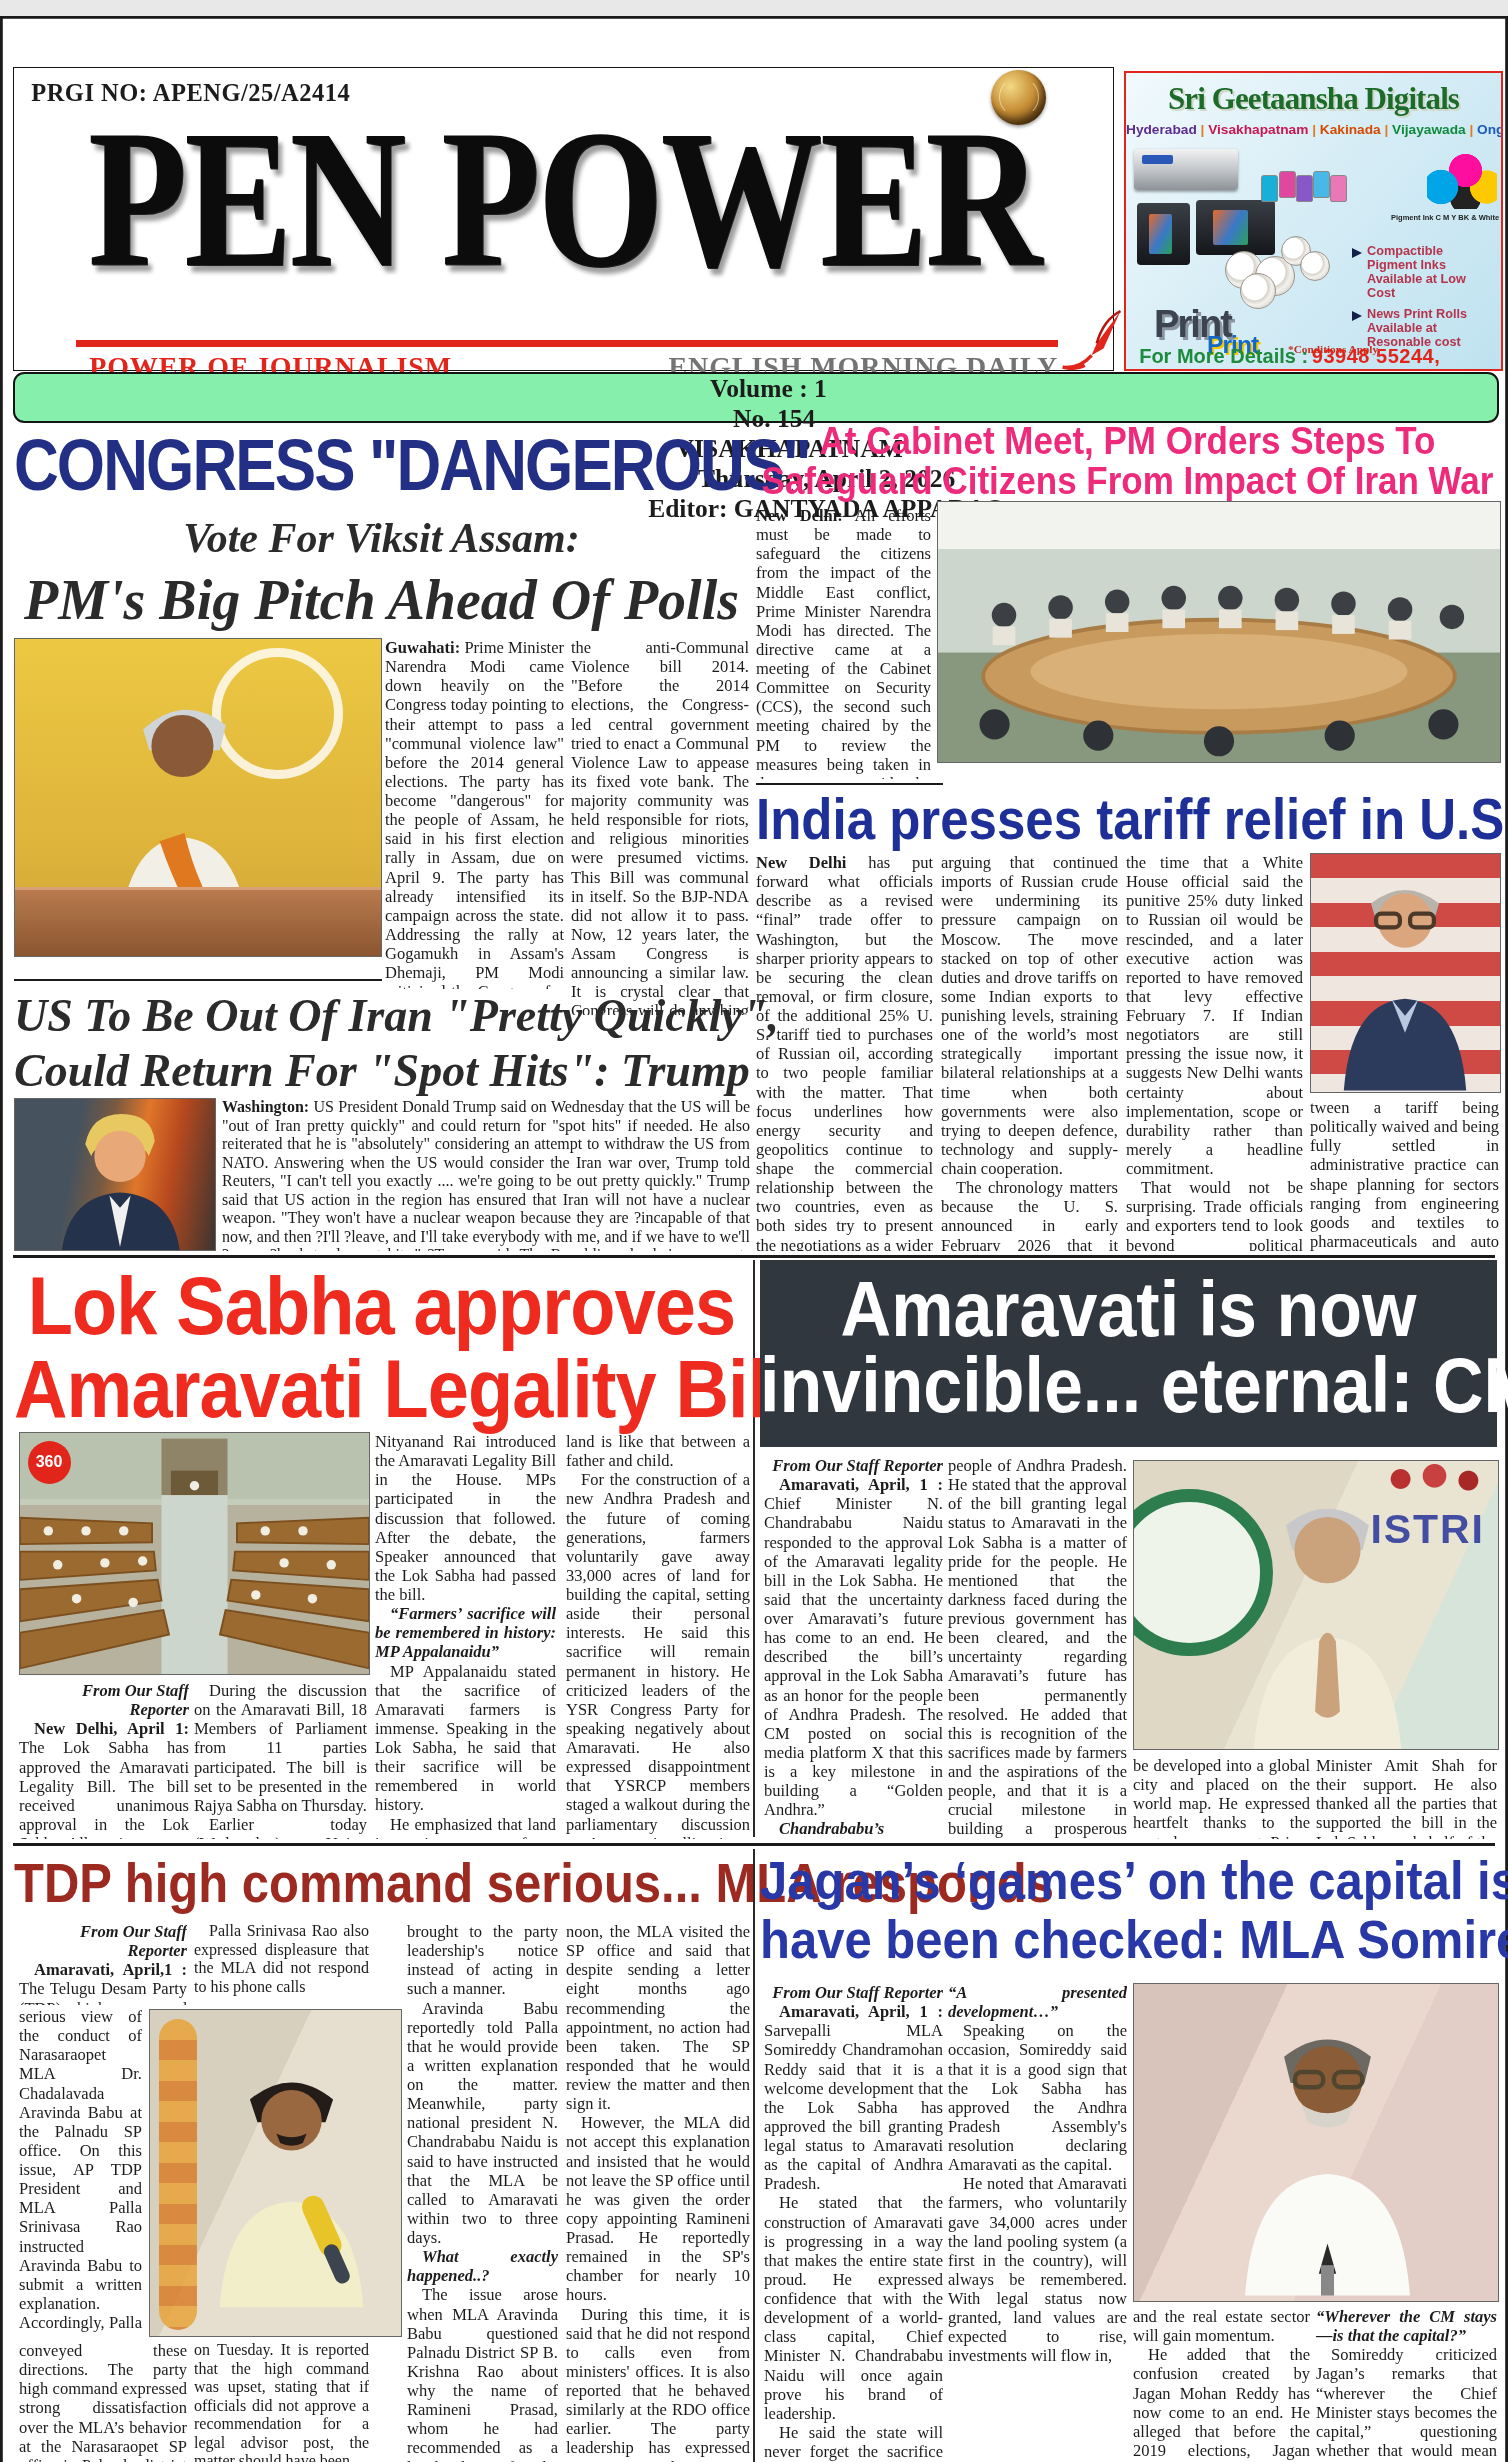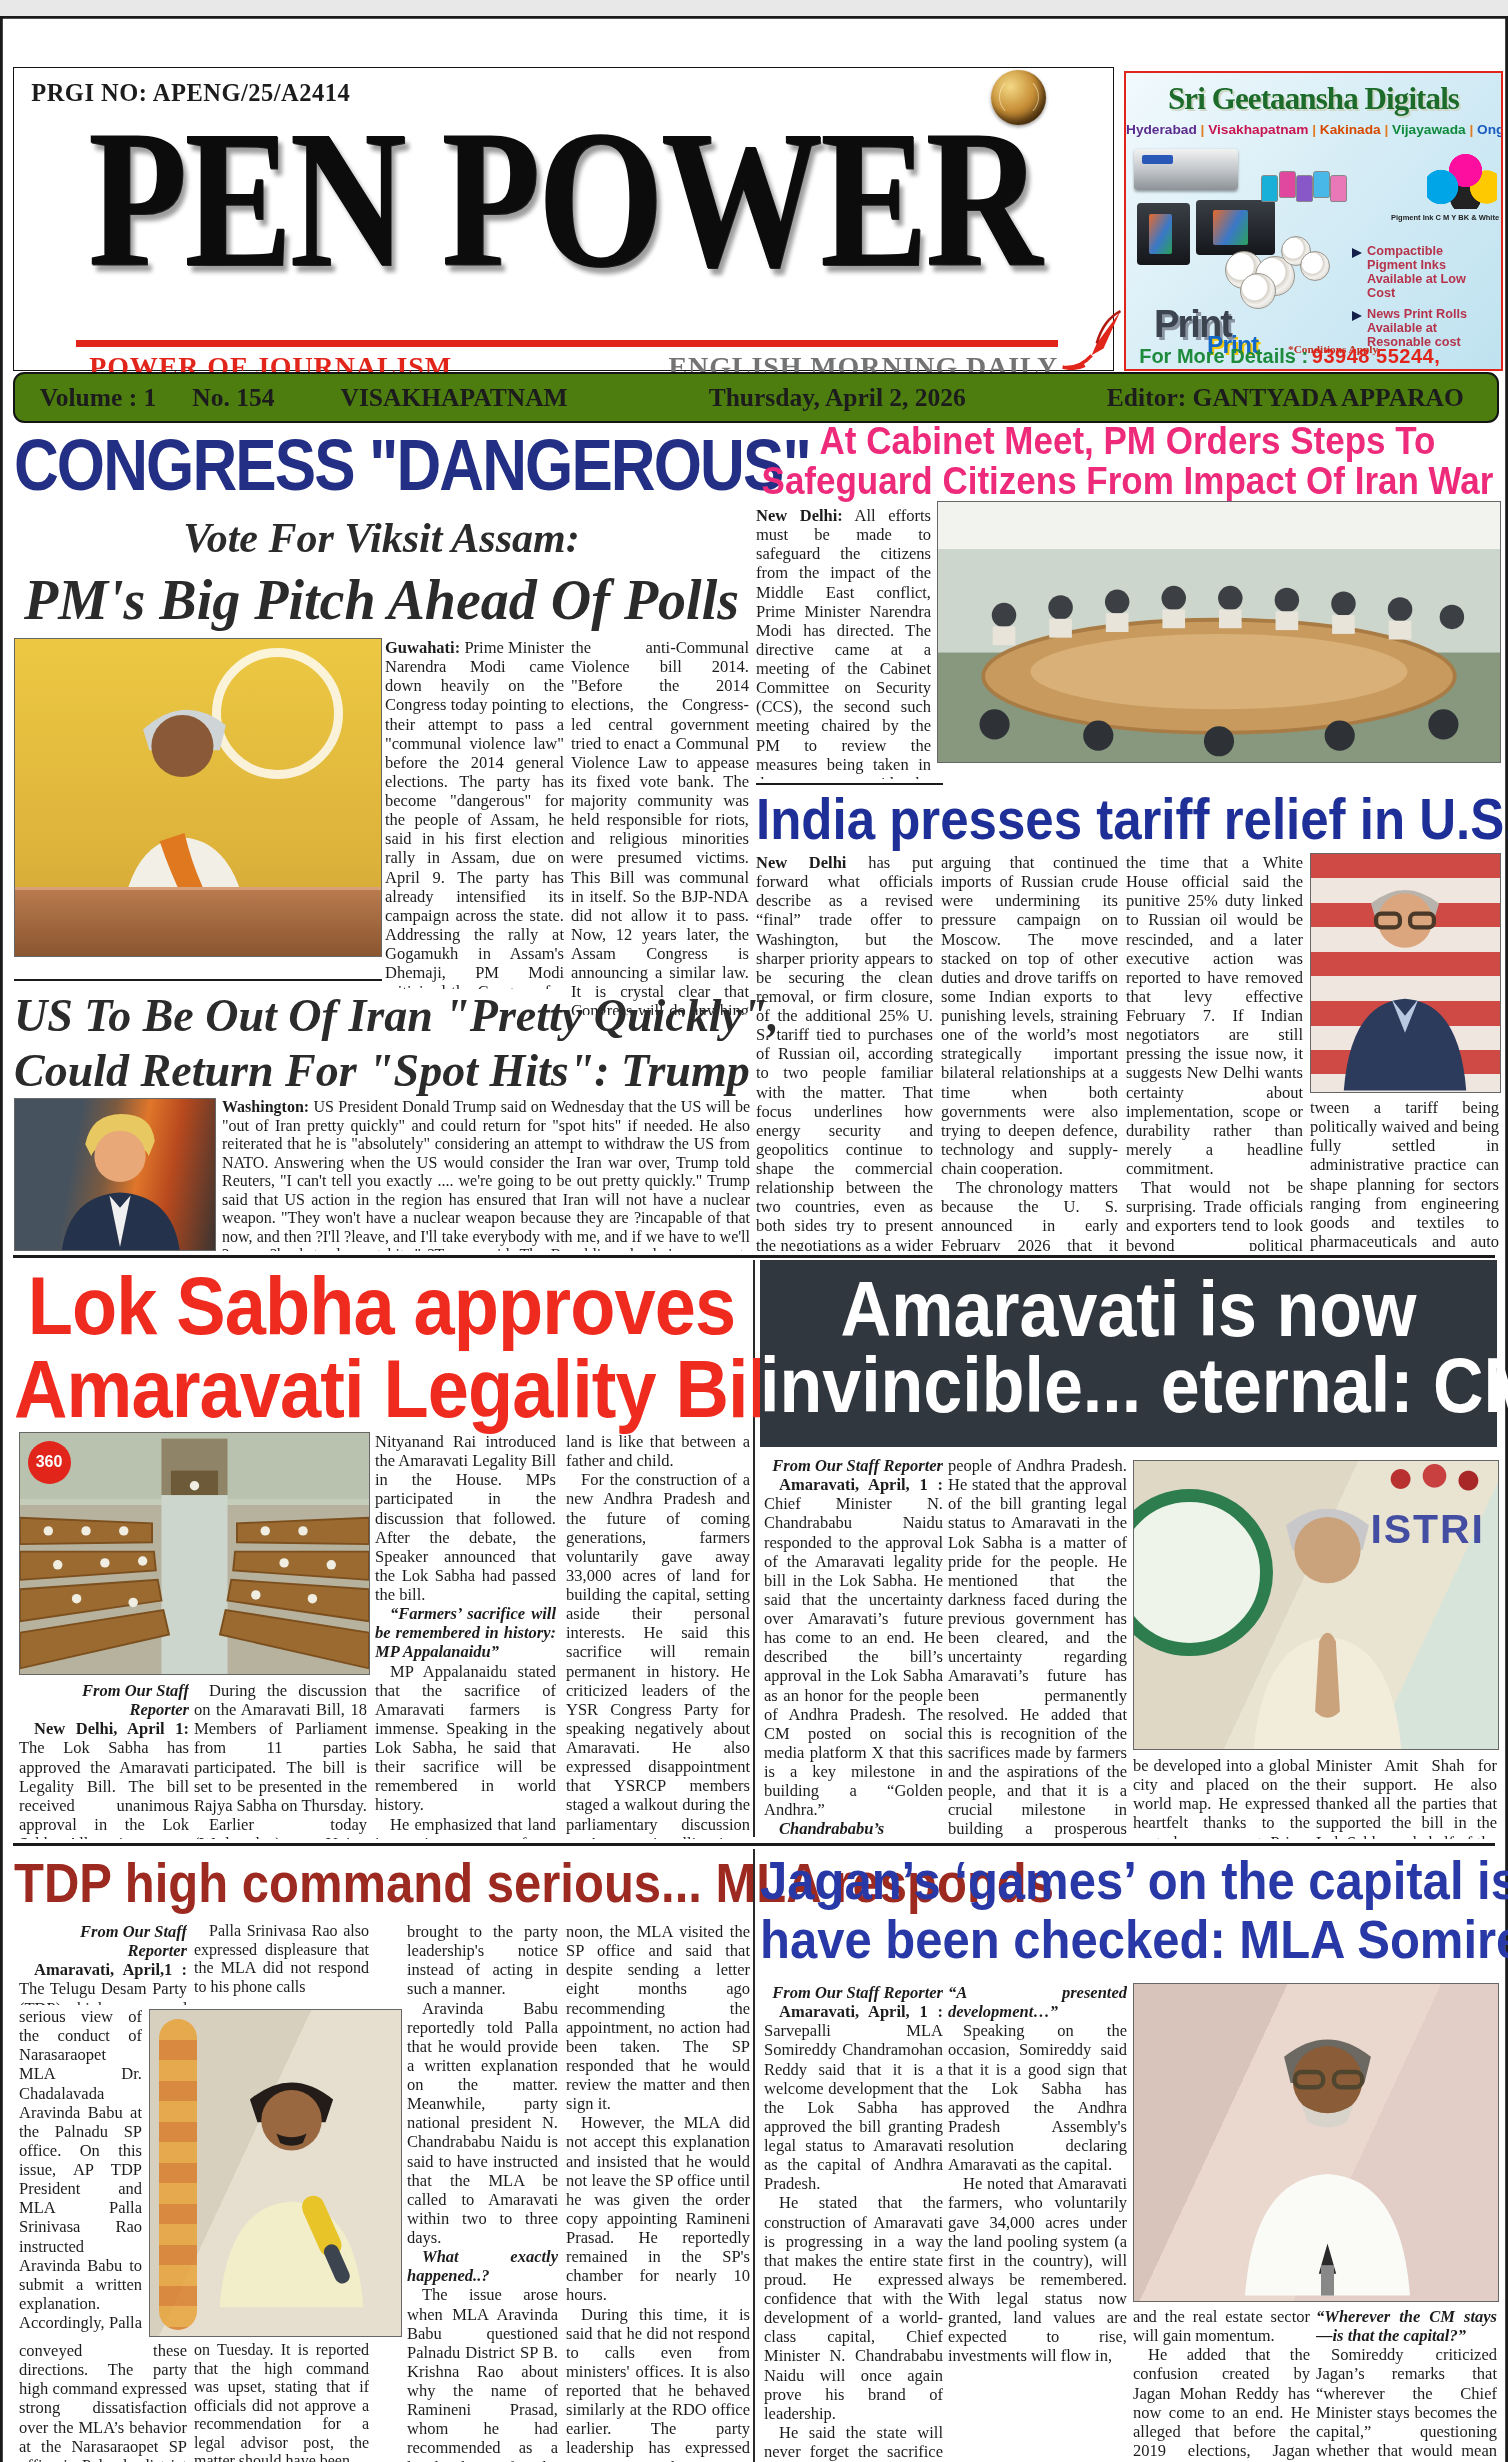--- a/index.html
+++ b/index.html
@@ -61,21 +61,21 @@
          font-size:38px;letter-spacing:-1.9px;color:#3c4450;text-shadow:2.8px 2.8px 0 #8a94a2;}
   .brand2{position:absolute;left:81px;top:258px;font-family:"Liberation Sans",sans-serif;font-weight:bold;
          font-size:24.5px;letter-spacing:-0.9px;color:#1468c8;text-shadow:1.9px 1.9px 0 #f4c800;}
   .conditions{position:absolute;left:162px;top:270px;font-size:11.3px;font-weight:bold;color:#c03020;}
   .ad-details{position:absolute;left:0;right:0;top:272px;padding-left:13.2px;font-weight:bold;}
   .ad-details .lbl{font-family:"Liberation Sans",sans-serif;font-size:20px;color:#1d8a3c;}
   .ad-details .ph{font-family:"Liberation Sans",sans-serif;font-size:20px;color:#e1251b;letter-spacing:0.5px;}
 
   
   .volbar{left:13.2px;top:356px;width:1482px;height:47px;border:2.8px solid #141414;border-radius:11.3px;
-          display:flex;align-items:center;font-size:25.5px;font-weight:bold;background:#4d7c0f;}
+          display:flex;align-items:center;font-size:25.5px;font-weight:bold;background:#86efac;flex-direction:column;}
   .volbar span{white-space:nowrap;}
   .v1{margin-left:24.5px;} .v2{margin-left:36px;} .v3{margin-left:66px;} .v4{margin-left:141px;}
   .v5{margin-left:141px;}
 
   
   .col{position:absolute;text-align:justify;font-size:16.5px;line-height:1.16;overflow:hidden;}
   .col p{margin:0;}
   .col p + p{text-indent:15px;}
   .col .firstind{text-indent:15px;}
   .byline{font-weight:bold;font-style:italic;text-align:right;text-indent:0 !important;}

